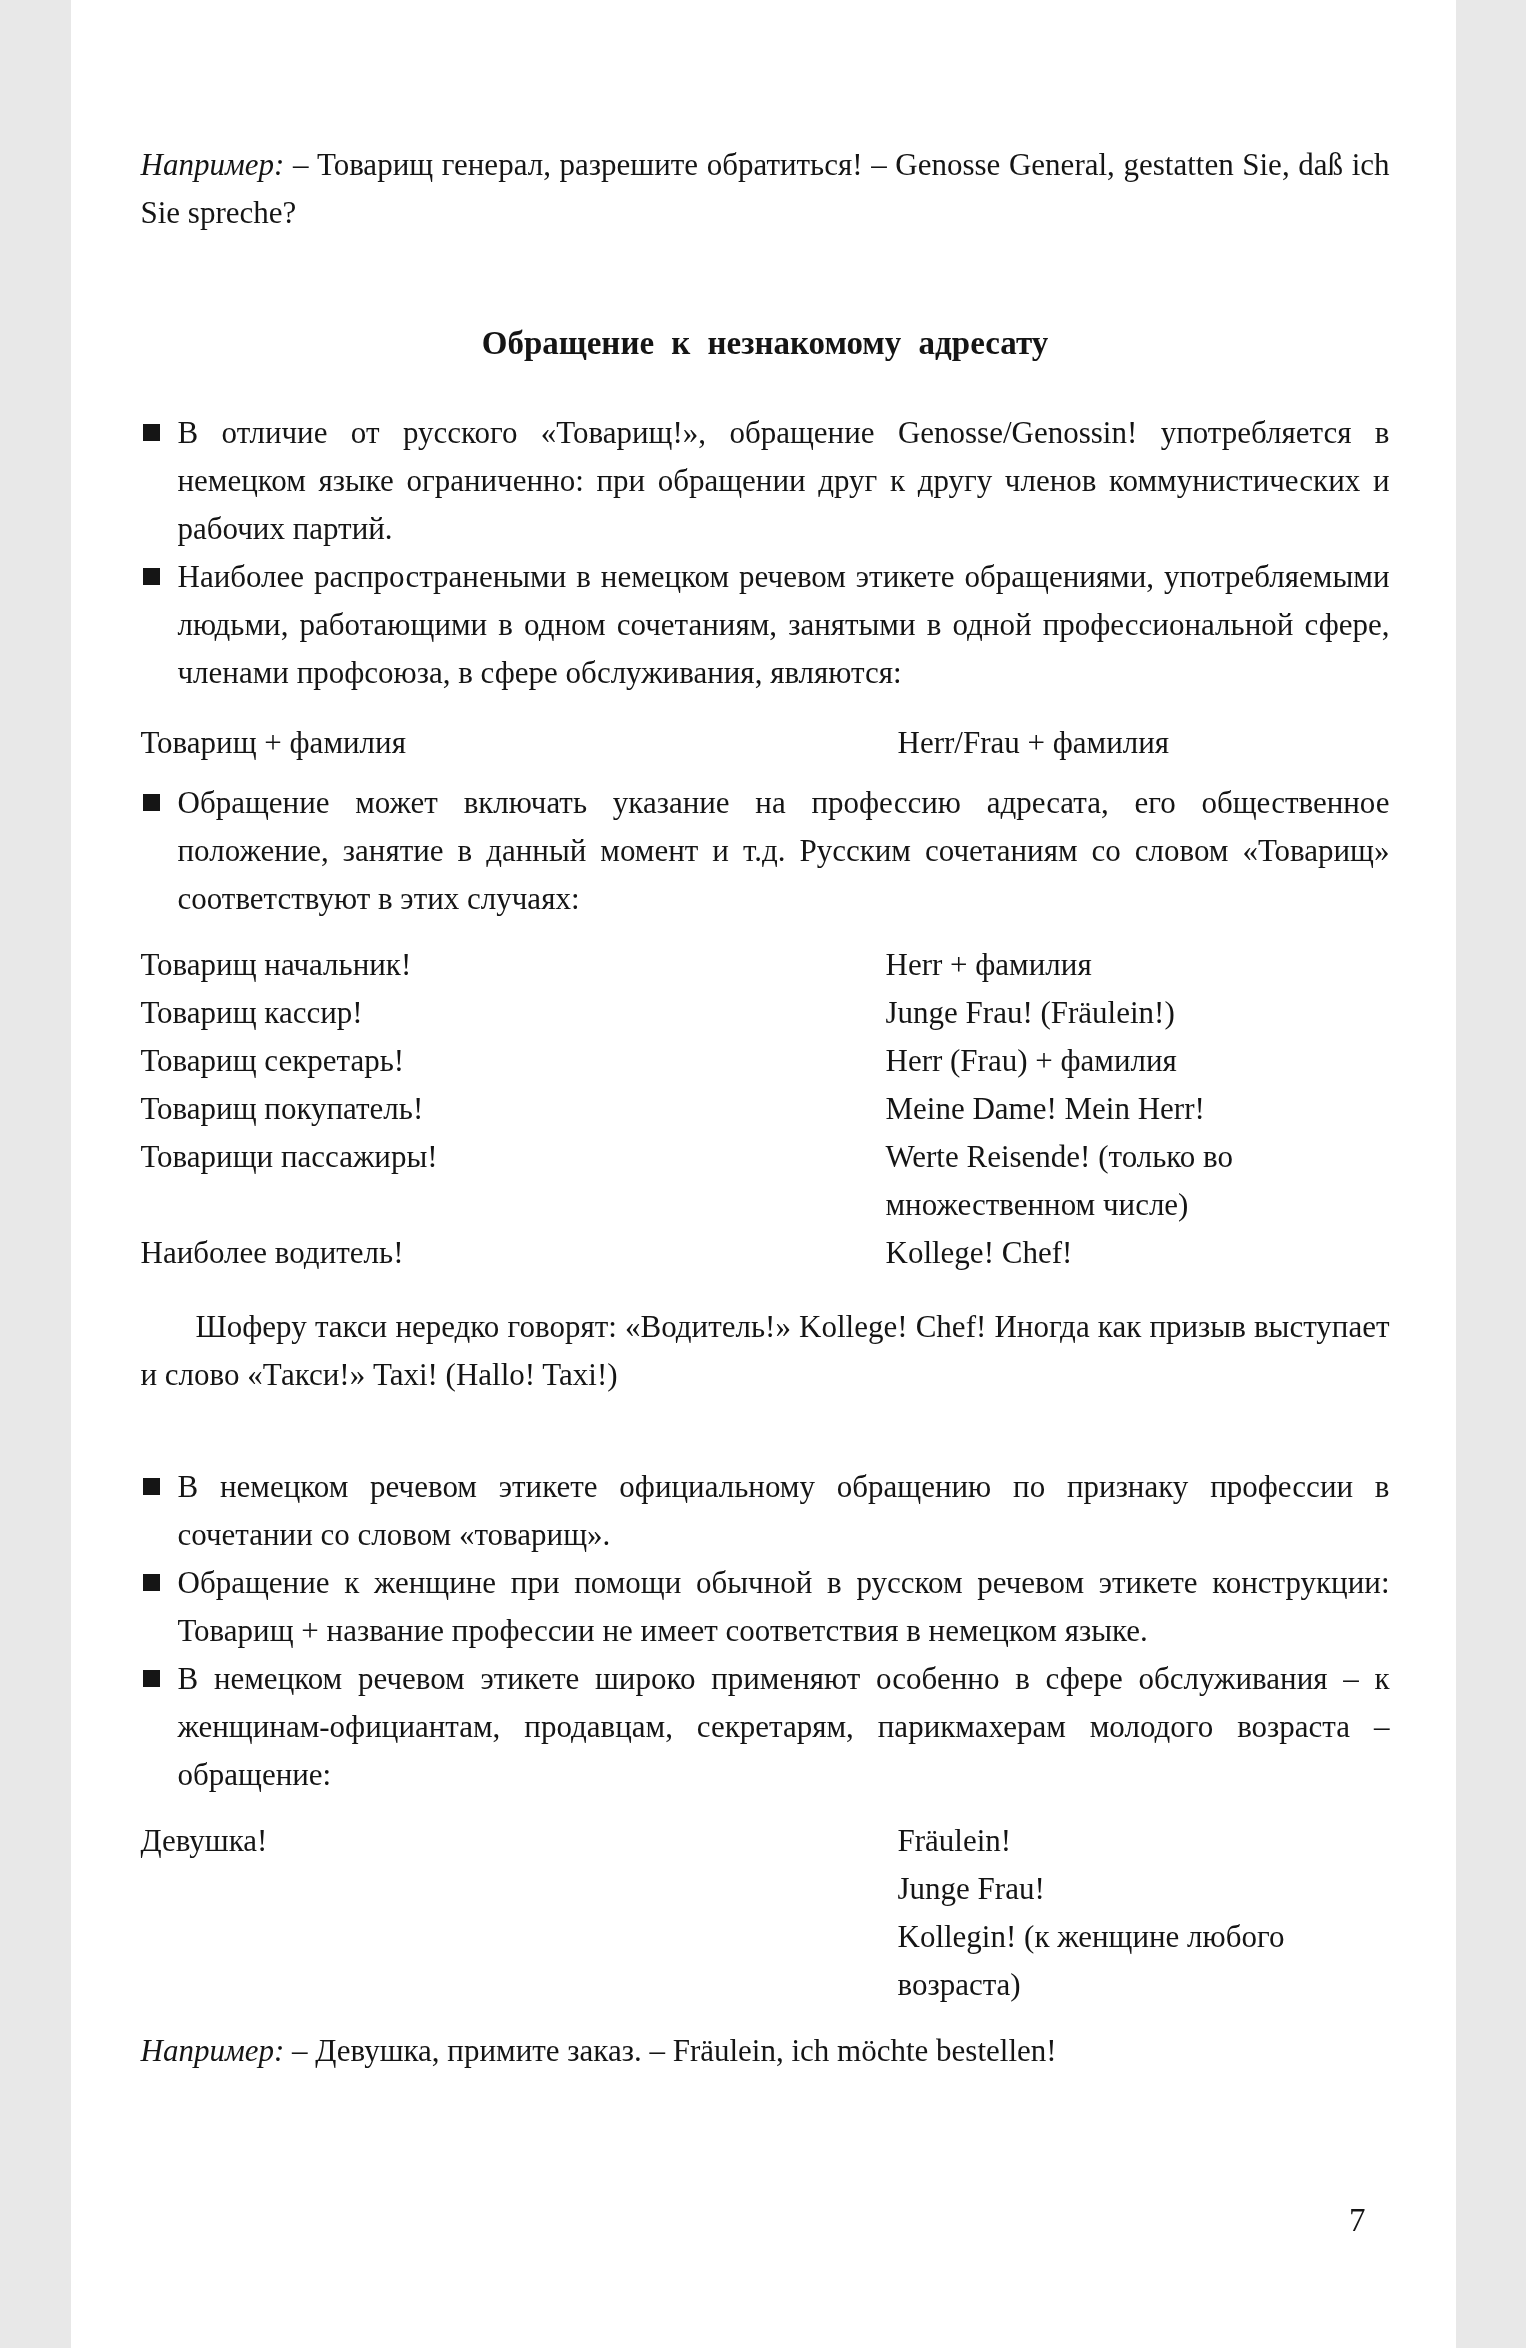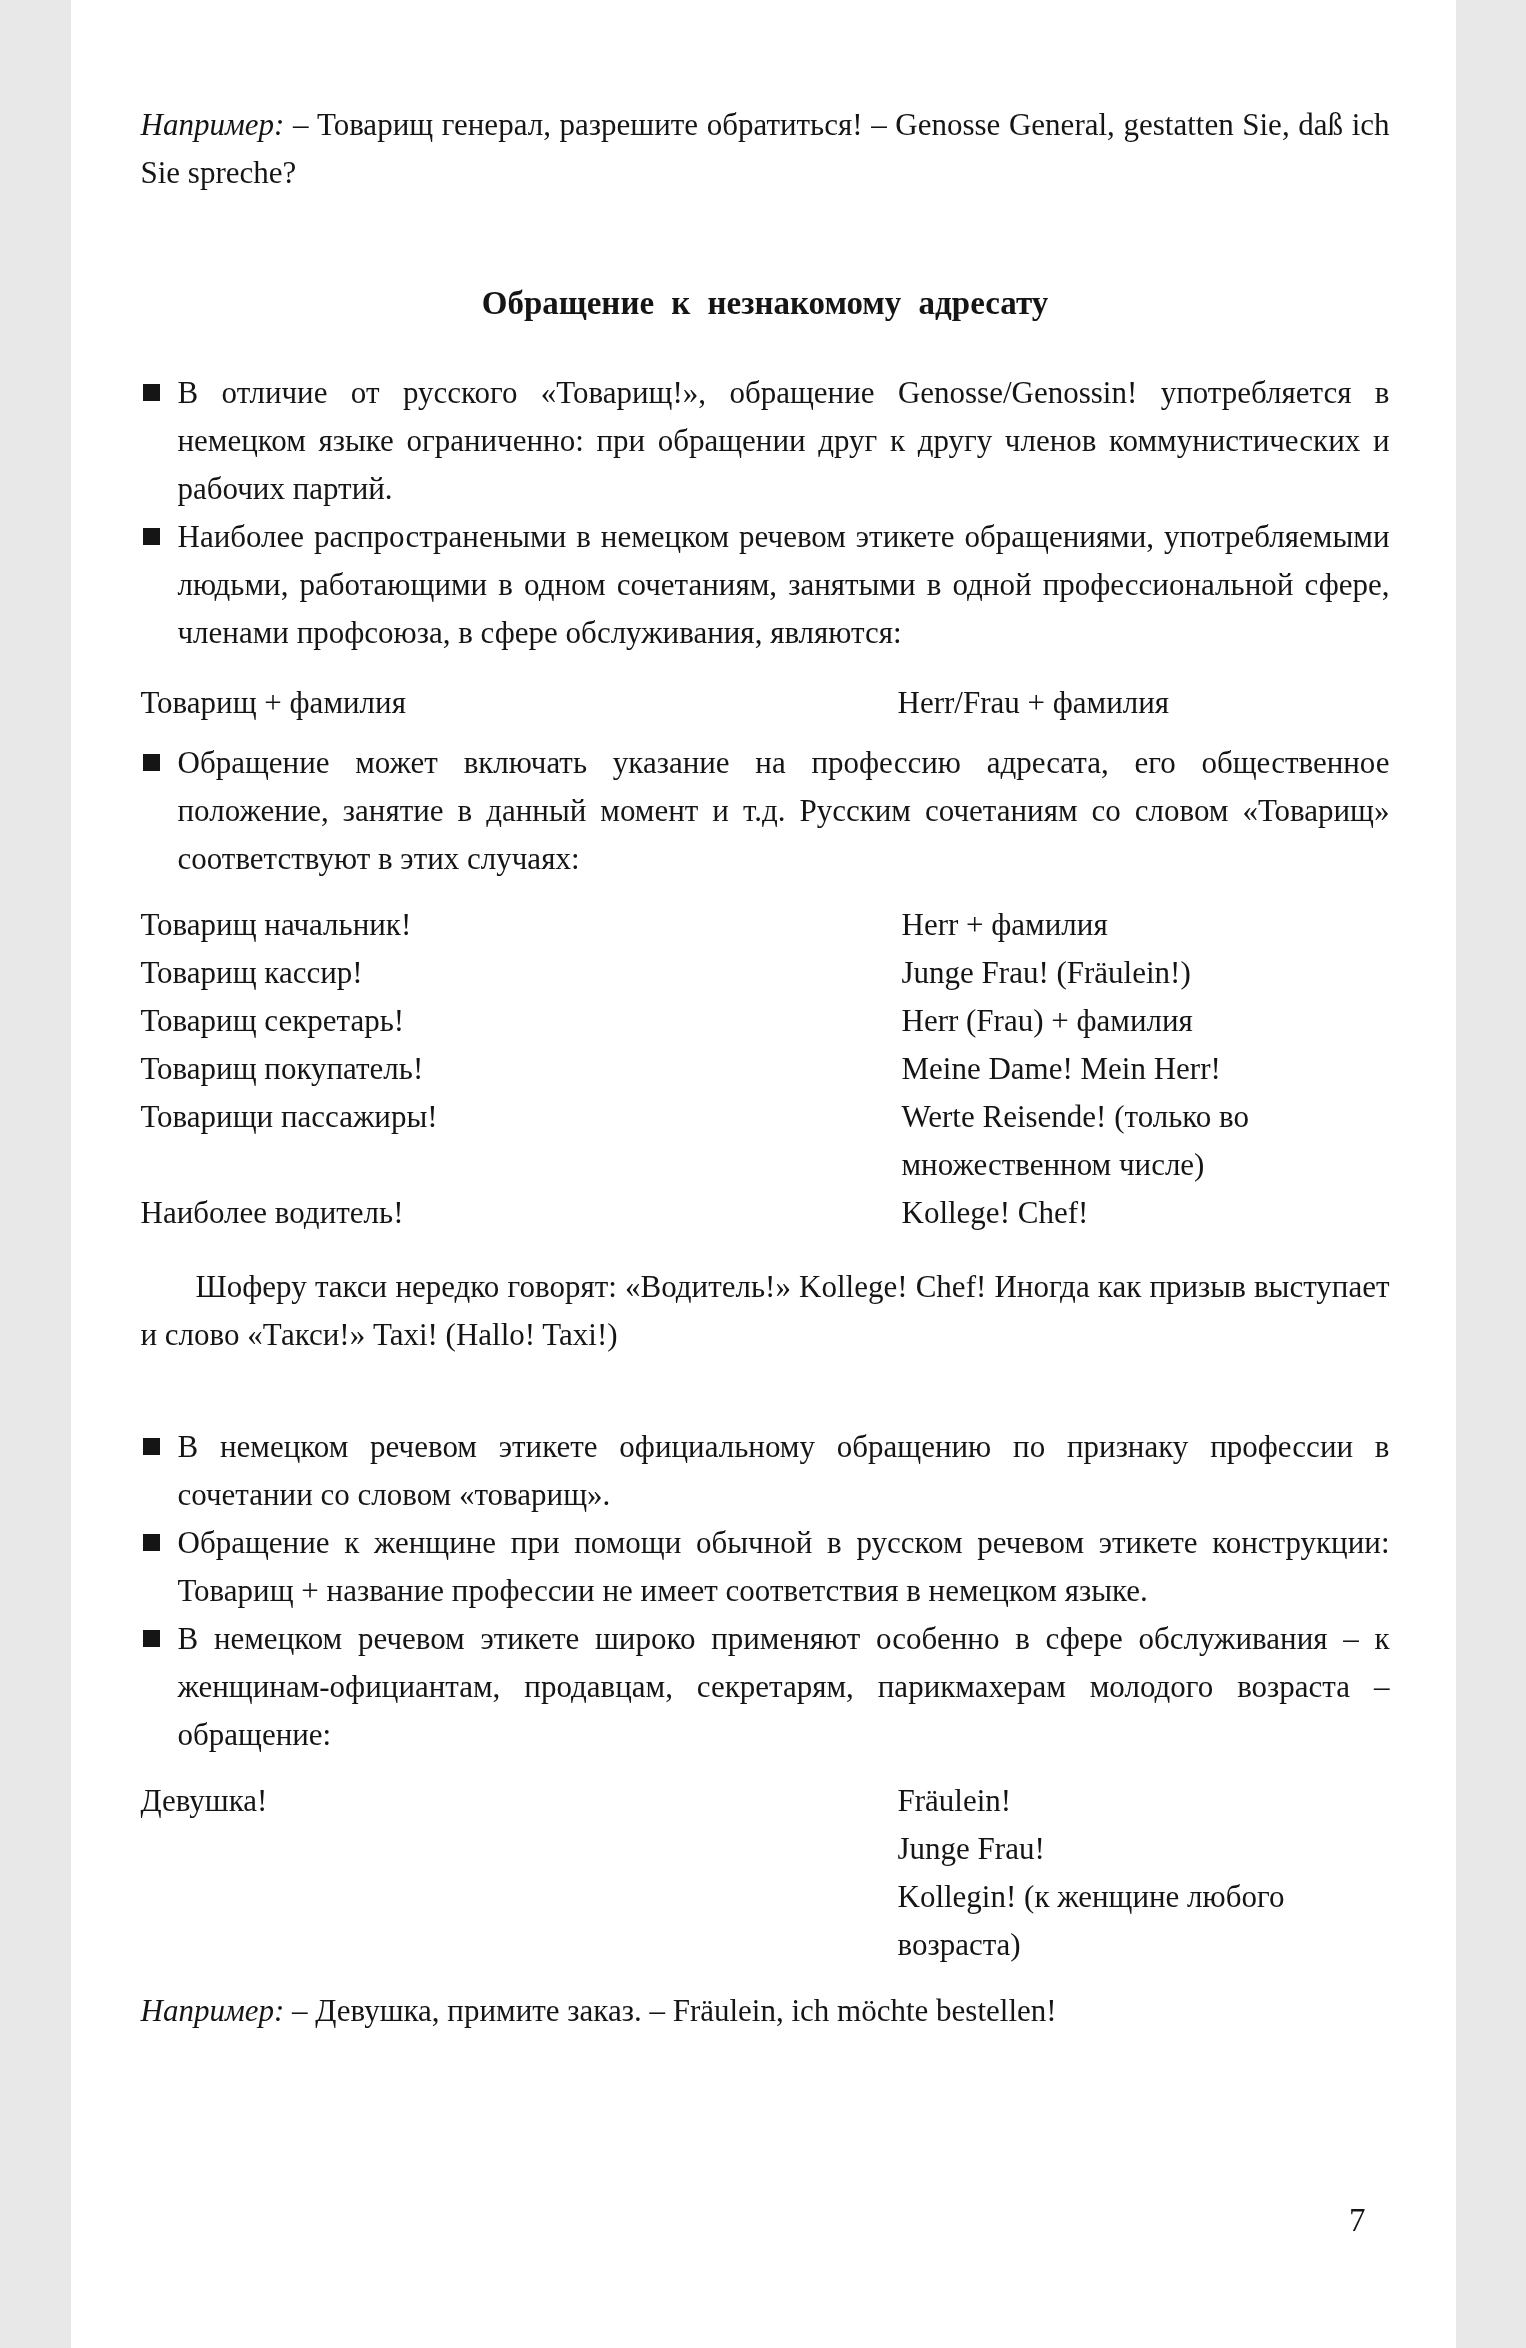--- a/index.html
+++ b/index.html
@@ -11,21 +11,21 @@
     position: relative;
     width: 1385px;
     height: 2348px;
     margin: 0 auto;
     background: #ffffff;
     color: #151515;
     font-family: "Liberation Serif", "DejaVu Serif", serif;
     font-size: 31px;
     line-height: 48px;
     box-sizing: border-box;
-    padding: 70px 66px 0 70px;
+    padding: 110px 66px 0 70px;
     overflow: hidden;
   }
   .para {
     text-align: justify;
   }
   .example-label {
     font-style: italic;
   }
   .section-heading {
     text-align: center;
@@ -63,21 +63,20 @@
   }
   .pair-grid .cell {
     text-align: left;
   }
   .pairs-fam { margin-top: 22px; margin-bottom: 8px; }
   .bullet-single { margin-top: 12px; }
   .corr-table { margin-top: 18px; }
   .corr-row {
     display: grid;
     grid-template-columns: 745px 1fr;
-    gap: 16px;
   }
   .taxi-para {
     margin-top: 26px;
     text-indent: 55px;
     text-align: justify;
   }
   .bullets-bottom { margin-top: 64px; }
   .pairs-girl { margin-top: 18px; }
   .closing-para { margin-top: 18px; }
   .page-number {

